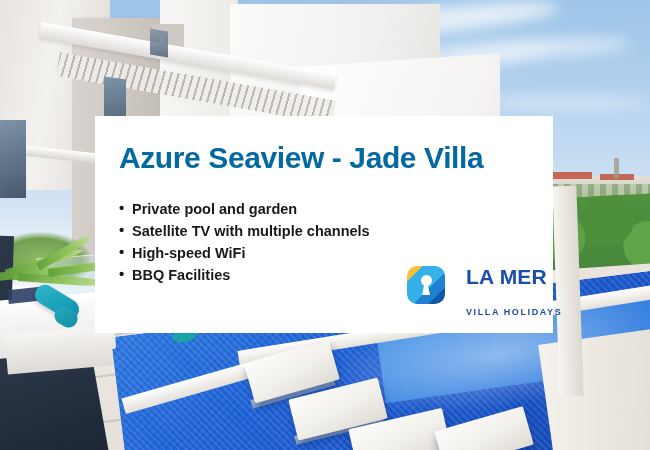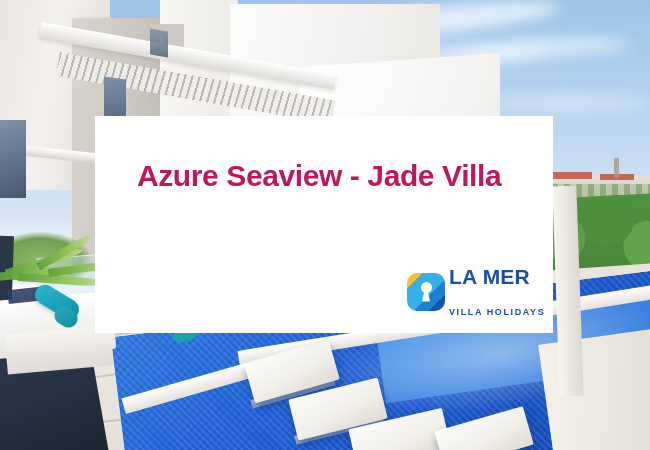--- a/index.html
+++ b/index.html
@@ -241,22 +241,22 @@
 
   
   .card {
     position: absolute;
     left: 95px; top: 116px; width: 458px; height: 217px;
     background: #ffffff;
     box-sizing: border-box;
     padding: 26px 24px 14px 24px;
   }
   .card-title {
-    margin: 18px;
-    color: #be185d;
+    margin: 0;
+    color: #0369a1;
     font-size: 30px;
     font-weight: bold;
     letter-spacing: -0.4px;
     line-height: 1.05;
     white-space: nowrap;
   }
   .features {
     list-style: none;
     margin: 24px 0 0 0;
     padding: 0;
@@ -274,22 +274,21 @@
     position: absolute;
     left: 0; top: -1px;
     font-size: 15px;
   }
 
   
   .logo {
     position: absolute;
     left: 407px; top: 266px;
     display: flex;
-    align-items: center;
-    gap: 4px;
+    gap: 21px;
   }
   .logo-mark {
     width: 38px; height: 38px;
     border-radius: 10px;
     overflow: hidden;
     position: relative;
     flex: 0 0 auto;
     background: linear-gradient(135deg,
        #f7c034 0%, #f7c034 20%,
        #35b0e8 20%, #35b0e8 58%,
@@ -387,20 +386,26 @@
     <div class="frond f1"></div>
     <div class="frond f2"></div>
     <div class="frond f3"></div>
     <div class="frond f4"></div>
     <div class="frond f5"></div>
   </div>
 
   <div class="card">
     <h1 class="card-title">Azure Seaview - Jade Villa</h1>
 
+    <ul class="features">
+      <li>Private pool and garden</li>
+      <li>Satellite TV with multiple channels</li>
+      <li>High-speed WiFi</li>
+      <li>BBQ Facilities</li>
+    </ul>
   </div>
 
   <div class="logo">
     <div class="logo-mark">
       <div class="keyhole-head"></div>
       <div class="keyhole-stem"></div>
     </div>
     <div class="logo-text">
       <div class="logo-name">LA MER</div>
       <div class="logo-tag">VILLA HOLIDAYS</div>

